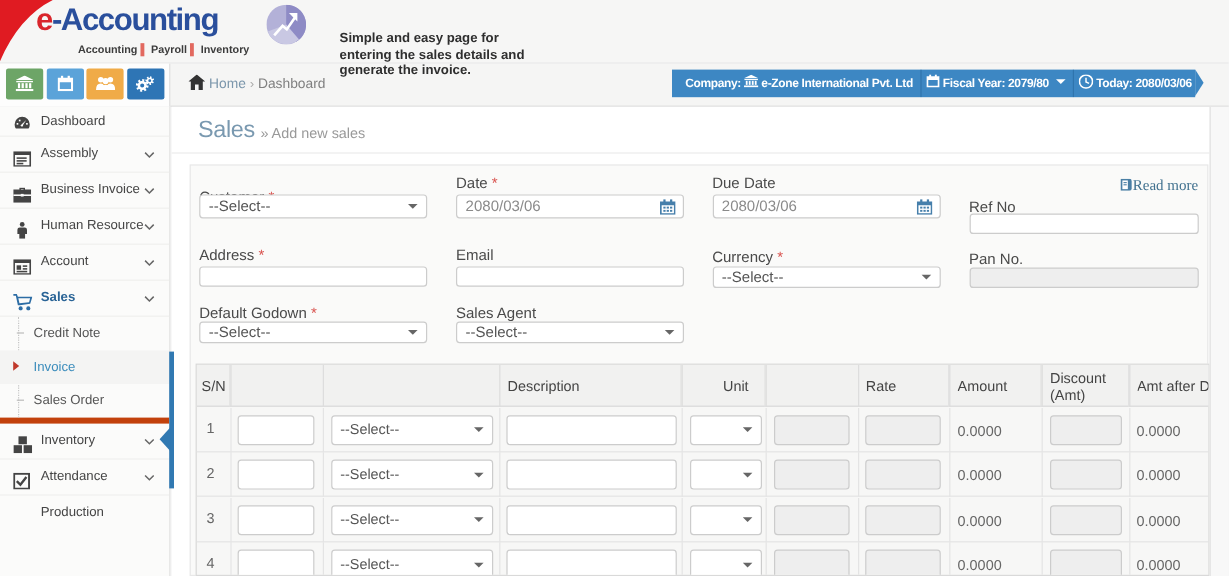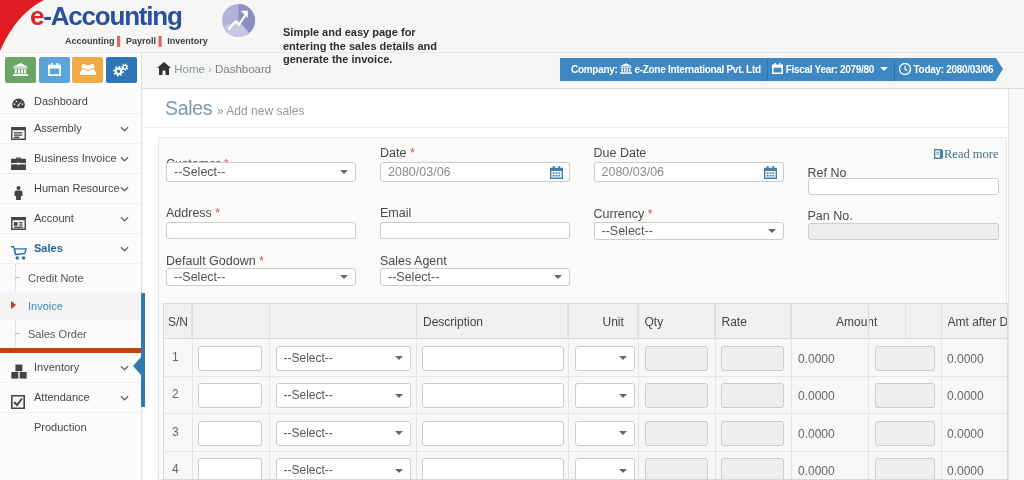--- a/index.html
+++ b/index.html
@@ -292,28 +292,28 @@
   <div style="position:absolute;left:0;top:0;width:845px;height:35px;background:#f1f1f0;border-bottom:1px solid #d9d9d9;"></div>
   <div class="th" style="left:0px;top:0;width:27.5px;height:35px;">
         <span style="position:absolute;left:4px;top:50%;transform:translateY(-50%);white-space:nowrap;">S/N</span>
       </div>
   <div class="th" style="left:252px;top:0;width:151.5px;height:35px;">
         <span style="position:absolute;left:7px;top:50%;transform:translateY(-50%);width:139.5px;overflow:hidden;">Description</span>
       </div>
   <div class="th" style="left:403.5px;top:0;width:70.0px;height:35px;">
         <span style="position:absolute;left:7px;top:50%;transform:translateY(-50%);width:58.0px;overflow:hidden;margin-left:28px;">Unit</span>
       </div>
-  <div class="th" style="left:473.5px;top:0;width:77.0px;height:35px;">
-        <span style="position:absolute;left:7px;top:50%;transform:translateY(-50%);width:65.0px;overflow:hidden;">Qty</span>
-      </div>
   <div class="th" style="left:550.5px;top:0;width:76.5px;height:35px;">
         <span style="position:absolute;left:7px;top:50%;transform:translateY(-50%);width:64.5px;overflow:hidden;">Rate</span>
       </div>
-  <div class="th" style="left:627px;top:0;width:77px;height:35px;margin-left:38px;">
+  <div class="th" style="left:627px;top:0;width:77px;height:35px;">
         <span style="position:absolute;left:7px;top:50%;transform:translateY(-50%);width:65px;overflow:hidden;">Amount</span>
+      </div>
+  <div class="th" style="left:704px;top:0;width:72.5px;height:35px;">
+        <span style="position:absolute;left:7px;top:50%;transform:translateY(-50%);width:60.5px;overflow:hidden;">Discount (Amt)</span>
       </div>
   <div class="th" style="left:776.5px;top:0;width:68.5px;height:35px;">
         <span style="position:absolute;left:7px;top:50%;transform:translateY(-50%);width:70px;overflow:hidden;white-space:nowrap;">Amt after Dis</span>
       </div>
   <div style="position:absolute;left:0;top:35.5px;width:845px;height:37px;border-bottom:1px solid #e4e4e4;"></div>
   <div style="position:absolute;left:27.5px;top:35.5px;width:1px;height:37px;background:#e4e4e4;"></div>
   <div style="position:absolute;left:105px;top:35.5px;width:1px;height:37px;background:#e4e4e4;"></div>
   <div style="position:absolute;left:252px;top:35.5px;width:1px;height:37px;background:#e4e4e4;"></div>
   <div style="position:absolute;left:403.5px;top:35.5px;width:1px;height:37px;background:#e4e4e4;"></div>
   <div style="position:absolute;left:473.5px;top:35.5px;width:1px;height:37px;background:#e4e4e4;"></div>

